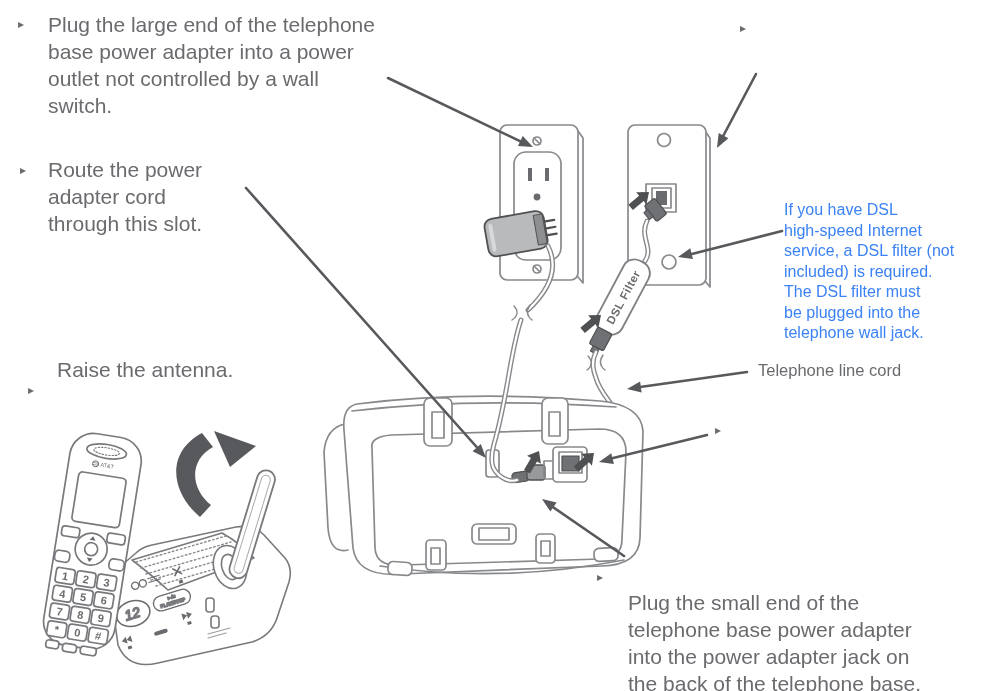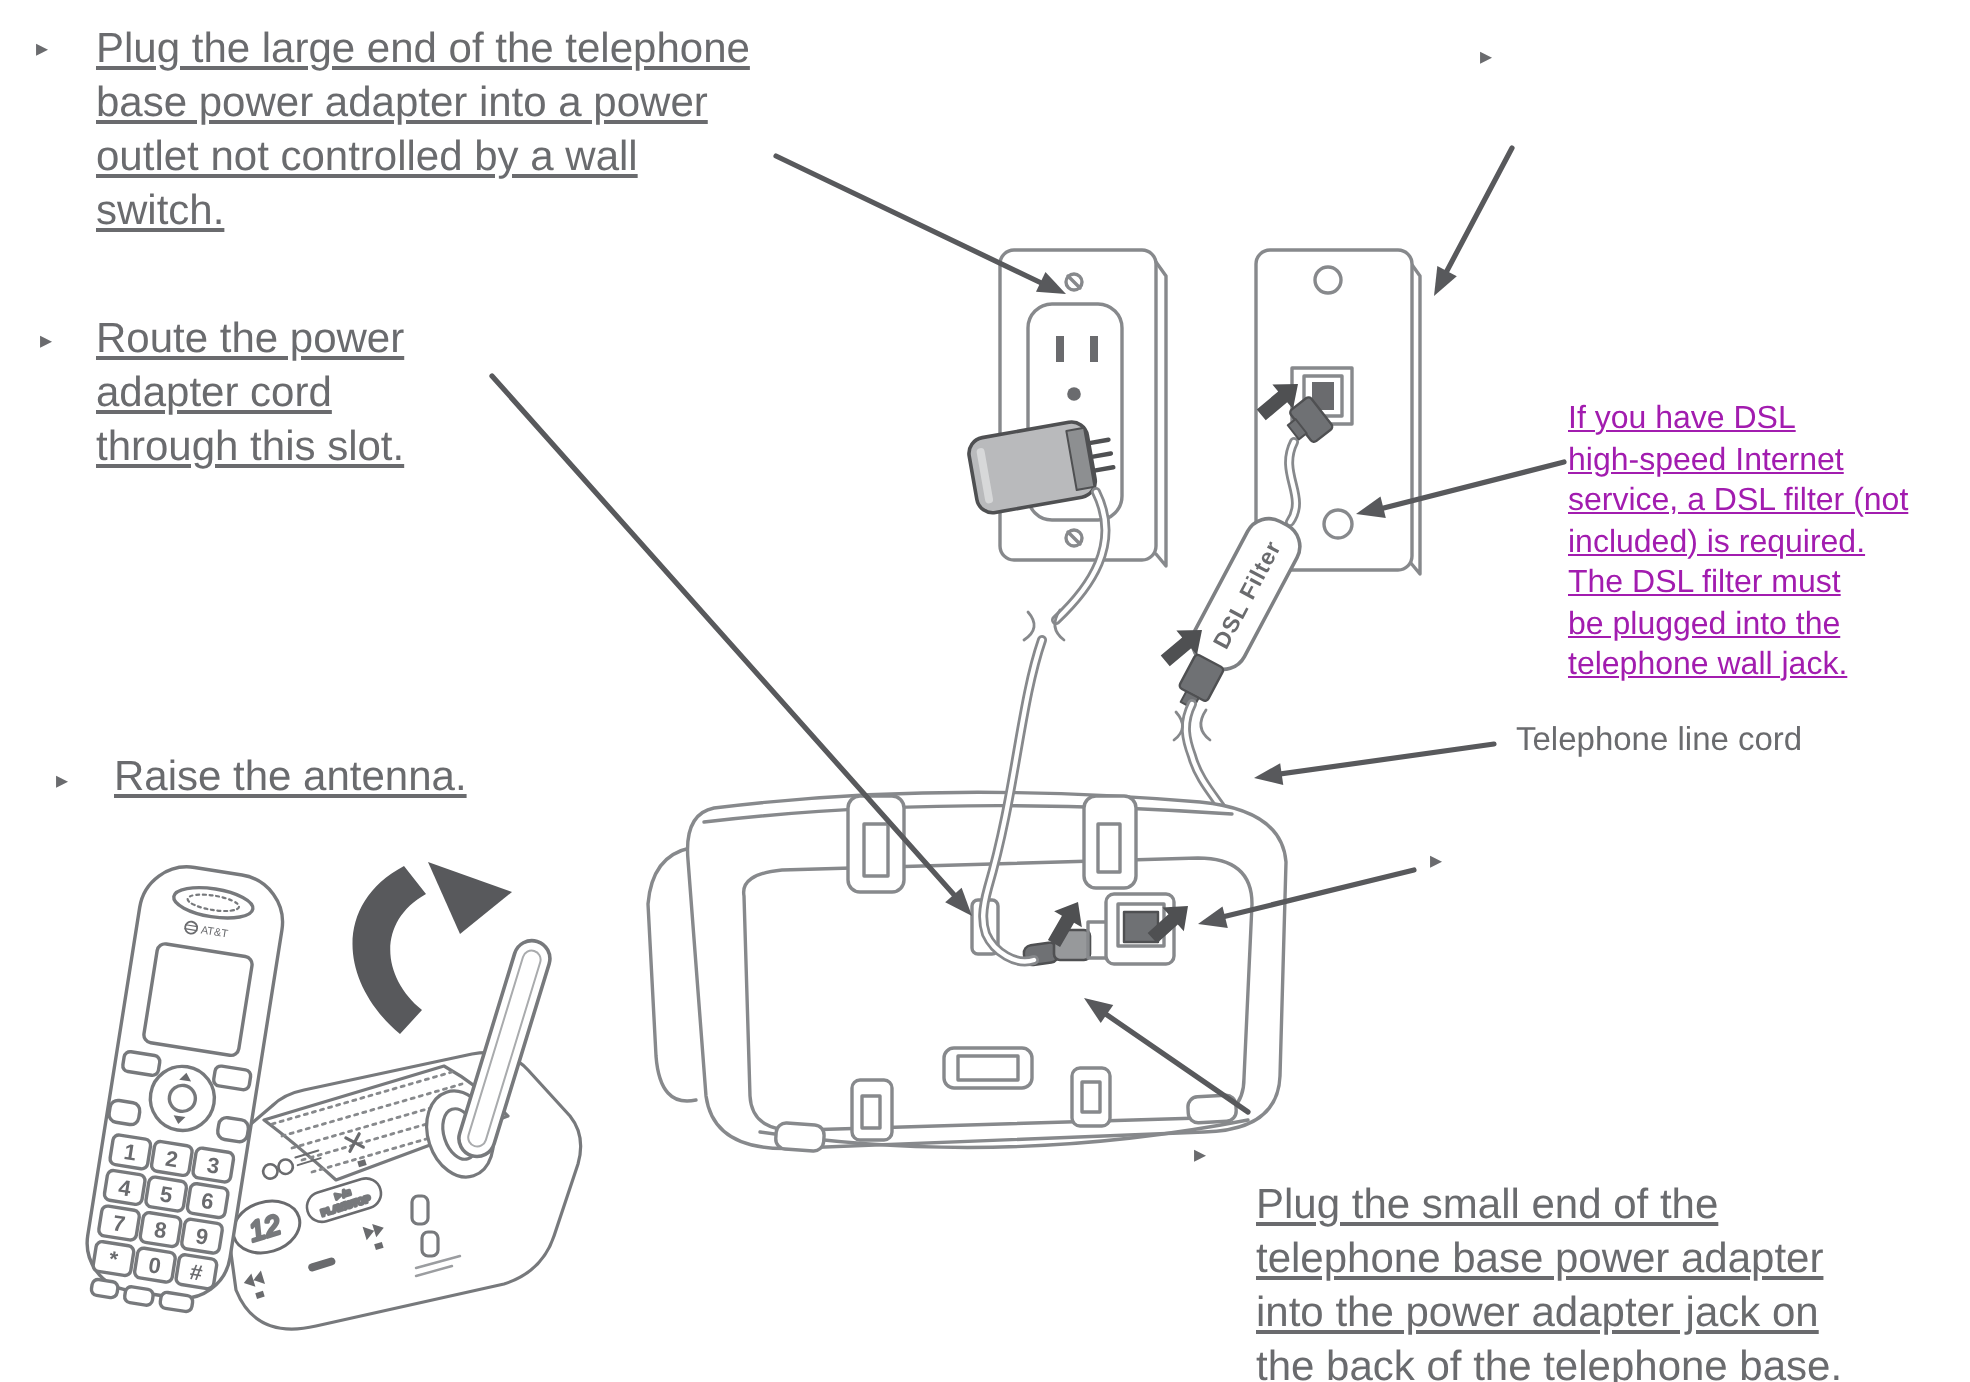--- a/index.html
+++ b/index.html
@@ -1,20 +1,20 @@
 <!DOCTYPE html>
 <html><head>
 <meta charset="utf-8">
 <style>
   html,body{margin:0;padding:0;background:#ffffff;}
   .stage{position:relative;width:985px;height:691px;background:#ffffff;overflow:hidden;
          font-family:"Liberation Sans", sans-serif;}
   .art{position:absolute;left:0;top:0;}
-  .tblock{position:absolute;color:#6a6b6e;font-size:21px;line-height:27px;white-space:pre-line;text-decoration:underline;}
-  .tnote {position:absolute;color:#a21caf;font-size:16px;line-height:20.5px;white-space:pre-line;text-decoration:underline;}
+  .tblock{position:absolute;color:#6a6b6e;font-size:21px;line-height:27px;white-space:pre-line;}
+  .tnote {position:absolute;color:#3b82f6;font-size:16px;line-height:20.5px;white-space:pre-line;}
   .tlabel{position:absolute;color:#6a6b6e;font-size:16.5px;line-height:18px;white-space:nowrap;}
   .bullet{position:absolute;color:#6a6b6e;font-size:12px;line-height:12px;}
   svg text{font-family:"Liberation Sans", sans-serif;}
 </style>
 </head>
 <body>
 
 <div class="stage">
 
 <svg class="art" width="985" height="691" viewBox="0 0 985 691" stroke-linecap="round" stroke-linejoin="round">
@@ -290,21 +290,21 @@
 base power adapter into a power
 outlet not controlled by a wall
 switch.</div>
 
 <span class="bullet" style="left:20px;top:164px;">▸</span>
 <div class="tblock" style="left:48px;top:156px;">Route the power
 adapter cord
 through this slot.</div>
 
 <span class="bullet" style="left:28px;top:384px;">▸</span>
-<div class="tblock" style="left:57px;top:375px;">Raise the antenna.</div>
+<div class="tblock" style="left:57px;top:356px;">Raise the antenna.</div>
 
 <span class="bullet" style="left:740px;top:22px;">▸</span>
 
 <div class="tnote" style="left:784px;top:200px;">If you have DSL
 high-speed Internet
 service, a DSL filter (not
 included) is required.
 The DSL filter must
 be plugged into the
 telephone wall jack.</div>

